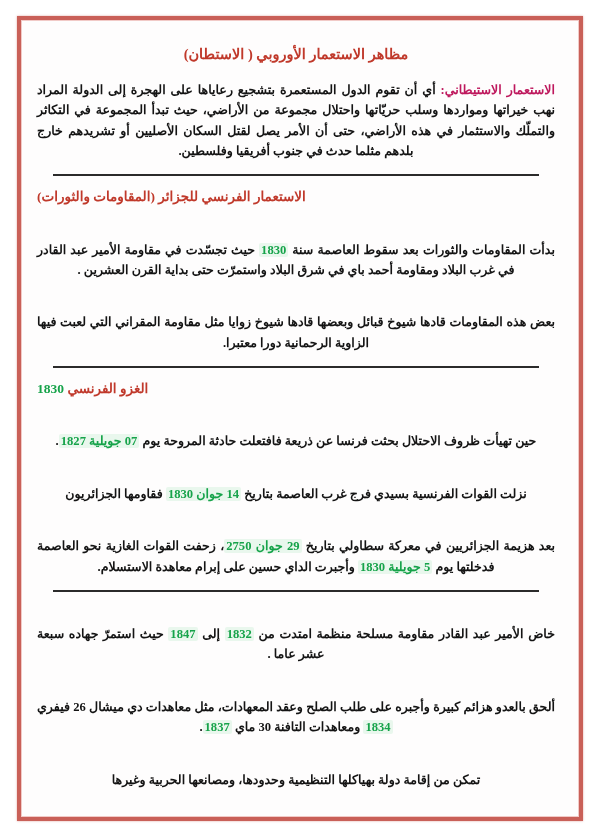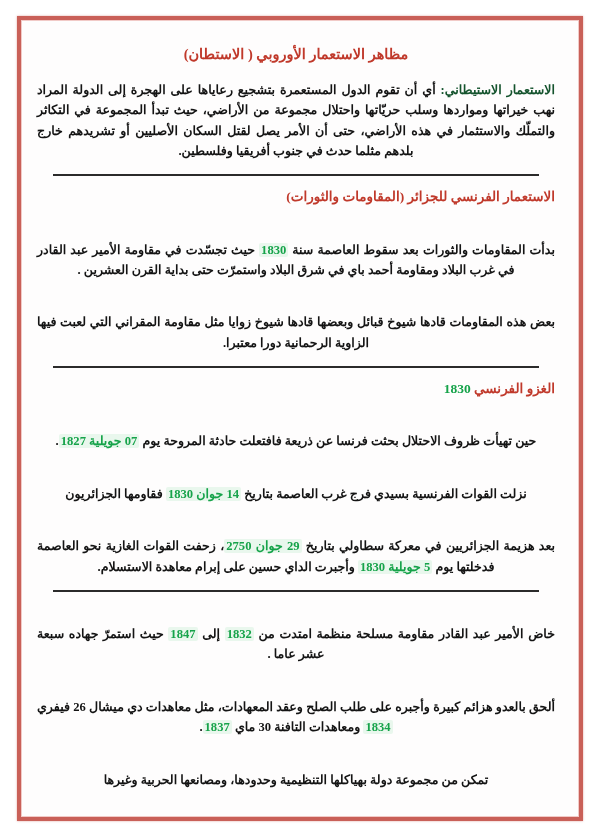--- a/index.html
+++ b/index.html
@@ -50,21 +50,21 @@
   .doc-title {
     text-align: center;
     color: #c0392b;
     font-weight: bold;
     font-size: 14.5px;
     line-height: 1.5;
     margin: 10px 0 14px 0;
     letter-spacing: 0;
   }
   .sec-head {
-    text-align: right;
+    text-align: left;
     color: #c0392b;
     font-weight: bold;
     font-size: 13.5px;
     line-height: 1.5;
     margin: 10px 0 12px 0;
   }
   .sec-head .yr {
     color: #16a34a;
     font-weight: bold;
   }
@@ -80,21 +80,21 @@
     text-align: justify;
     text-align-last: center;
     color: #141414;
     font-weight: bold;
     font-size: 12.6px;
     line-height: 1.62;
     margin: 0 0 10px 0;
     direction: rtl;
   }
   .lead {
-    color: #14532d;
+    color: #be185d;
     font-weight: bold;
   }
   .g {
     color: #16a34a;
     font-weight: bold;
     background: #e9f7ed;
     padding: 0 2px;
     border-radius: 2px;
   }
 
@@ -150,19 +150,19 @@
           <p class="body">بعد هزيمة الجزائريين في معركة سطاولي  بتاريخ <span class="g">29 جوان 2750</span>، زحفت القوات الغازية نحو العاصمة فدخلتها يوم <span class="g">5 جويلية 1830</span> وأجبرت الداي حسين على إبرام معاهدة الاستسلام.</p>
         </div>
       </div>
 
       <hr class="rule">
 
       <div class="block">
         <div class="stack">
           <p class="body">خاض الأمير عبد القادر مقاومة مسلحة منظمة امتدت من <span class="g">1832</span> إلى <span class="g">1847</span> حيث استمرّ جهاده سبعة عشر عاما .</p>
           <p class="body">ألحق بالعدو هزائم كبيرة وأجبره على طلب الصلح وعقد المعهادات، مثل معاهدات دي ميشال 26 فيفري <span class="g">1834</span> ومعاهدات التافنة 30 ماي <span class="g">1837</span>.</p>
-          <p class="body">تمكن من مجموعة دولة بهياكلها التنظيمية وحدودها، ومصانعها الحربية وغيرها</p>
+          <p class="body">تمكن من إقامة دولة بهياكلها التنظيمية وحدودها، ومصانعها الحربية وغيرها</p>
         </div>
       </div>
 
     </div>
   </div>
 </div>
 
 </body></html>

